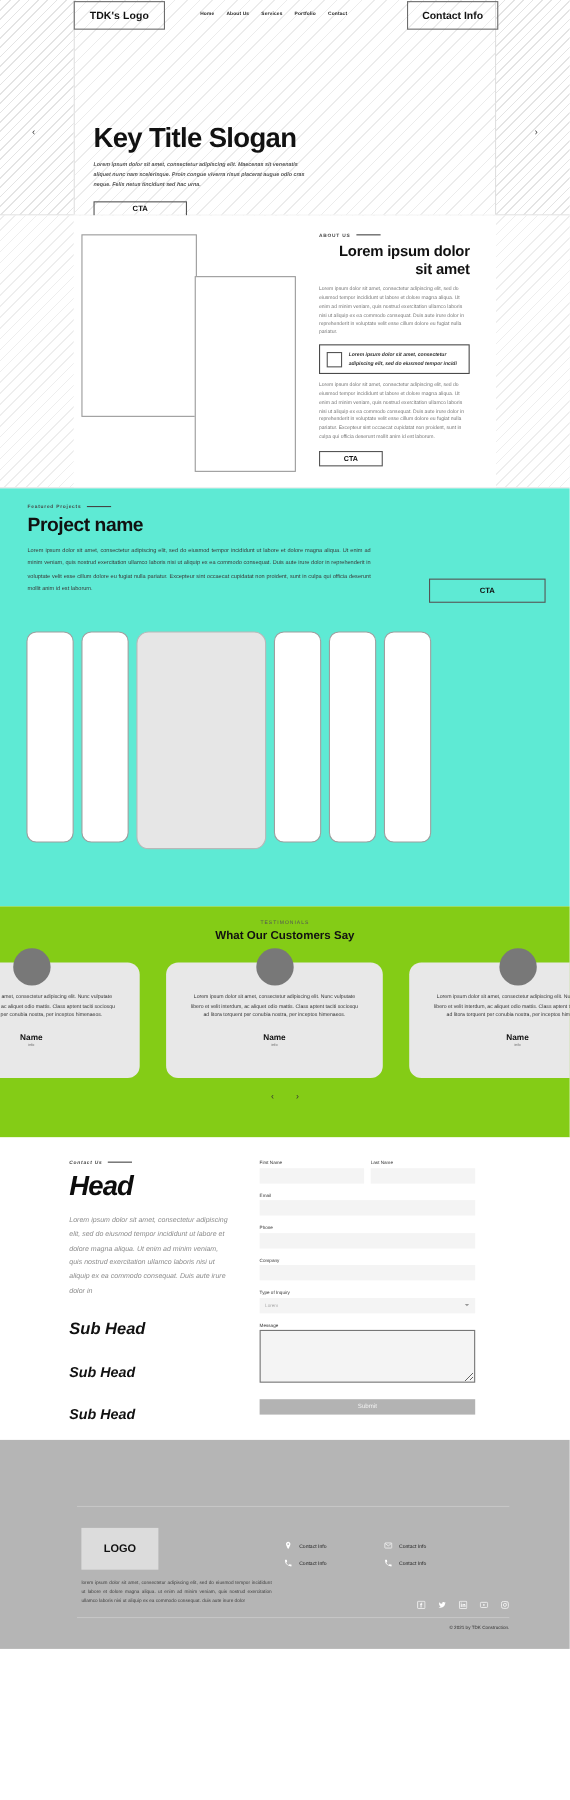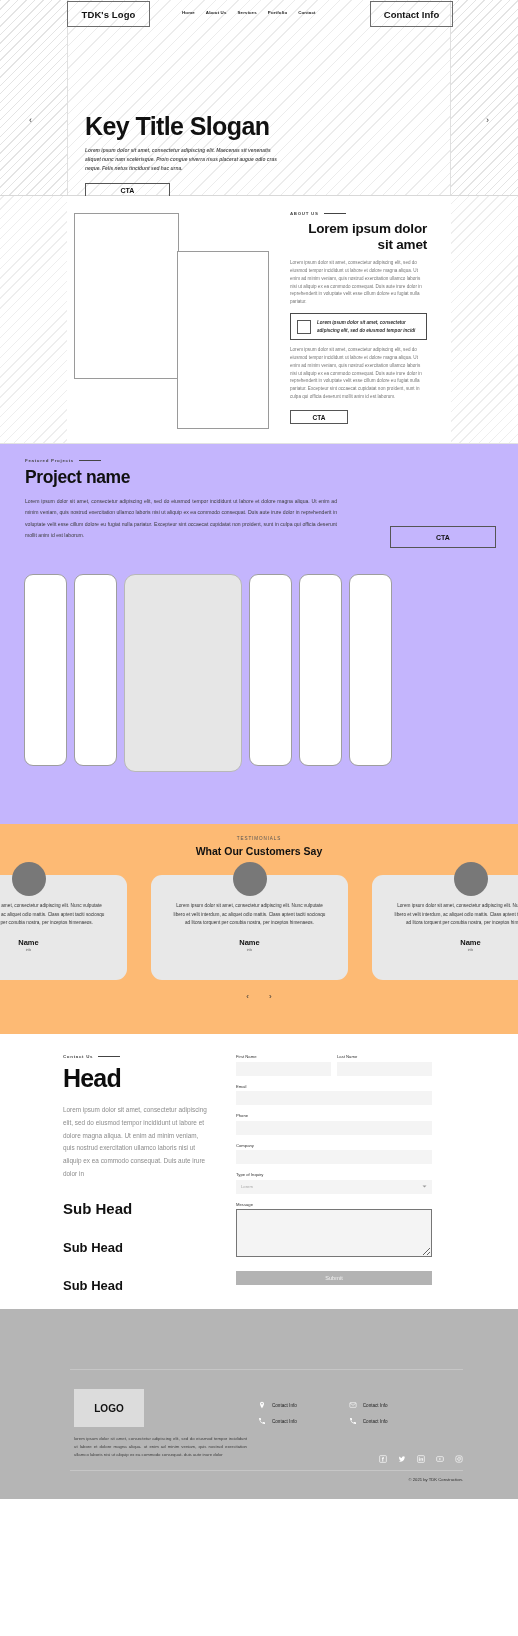--- a/index.html
+++ b/index.html
@@ -131,21 +131,21 @@
     font-size: 4.6px; font-weight: bold; font-style: italic;
     line-height: 1.6; color: #333;
   }
   .about-cta {
     margin-top: 9px; width: 58px; height: 14px; border: 1px solid #555;
     display: flex; align-items: center; justify-content: center;
     font-size: 6.5px; font-weight: bold; color: #111;
   }
 
   
-  .featured { position: relative; background: #c4b5fd; height: 380px; }
+  .featured { position: relative; background: #5eead4; height: 380px; }
   .featured-head { position: absolute; left: 25px; top: 14px; width: 320px; }
   .featured-h2 {
     margin-top: 4px; font-size: 17.5px; font-weight: bold;
     color: #111; letter-spacing: -.4px;
   }
   .featured-p {
     margin-top: 8px; font-size: 5.1px; line-height: 2.25;
     color: #3a3a3a; text-align: justify; width: 312px;
   }
   .featured-cta {
@@ -162,21 +162,21 @@
     border: 1px solid #9e9e9e; border-radius: 9px; background: #fff;
     height: 192px; flex: 0 0 auto;
   }
   .card.slim { width: 43px; }
   .card.main {
     width: 118px; height: 198px; background: #e6e6e6;
     border-color: #b8b8b8; border-radius: 11px;
   }
 
   
-  .testi { position: relative; background: #fdba74; height: 210px; }
+  .testi { position: relative; background: #84cc16; height: 210px; }
   .testi-eyebrow {
     text-align: center; font-size: 4.6px; letter-spacing: .9px;
     color: #555; padding-top: 12px;
   }
   .testi-h2 {
     text-align: center; margin-top: 4px;
     font-size: 10.5px; font-weight: bold; color: #111;
   }
   .testi-row {
     position: absolute; top: 38px; left: -70px;
@@ -202,21 +202,21 @@
     margin-top: 1px; text-align: center; font-size: 3.4px; color: #666;
   }
   .testi-nav {
     position: absolute; top: 168px; left: 0; right: 0;
     display: flex; justify-content: center; gap: 20px;
     font-size: 8px; color: #333;
   }
 
   
   .contact { position: relative; background: #fff; height: 275px; padding-top: 18px; }
-  .contact-left { position: absolute; left: 63px; top: 20px; width: 148px; }
+  .contact-left { position: absolute; left: 63px; top: 20px; width: 148px; font-style: italic; }
   .contact-h1 {
     margin-top: 5px; font-size: 25px; font-weight: bold;
     color: #0d0d0d; letter-spacing: -.8px;
   }
   .contact-p {
     margin-top: 11px; font-size: 6.4px; line-height: 2.0; color: #8c8c8c;
   }
   .subhead-1 { margin-top: 19px; font-size: 15px; font-weight: bold; color: #111; }
   .subhead-2 { margin-top: 23px; font-size: 13px; font-weight: bold; color: #111; }
   .subhead-3 { margin-top: 23px; font-size: 13px; font-weight: bold; color: #111; }

